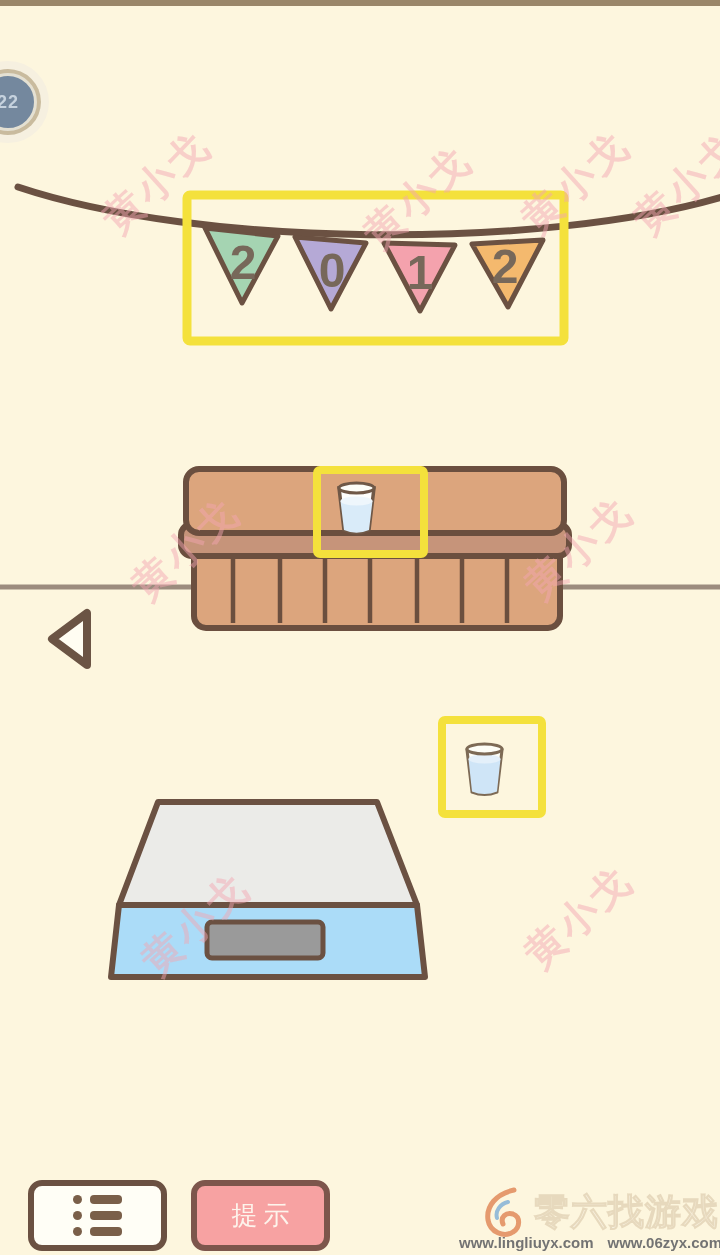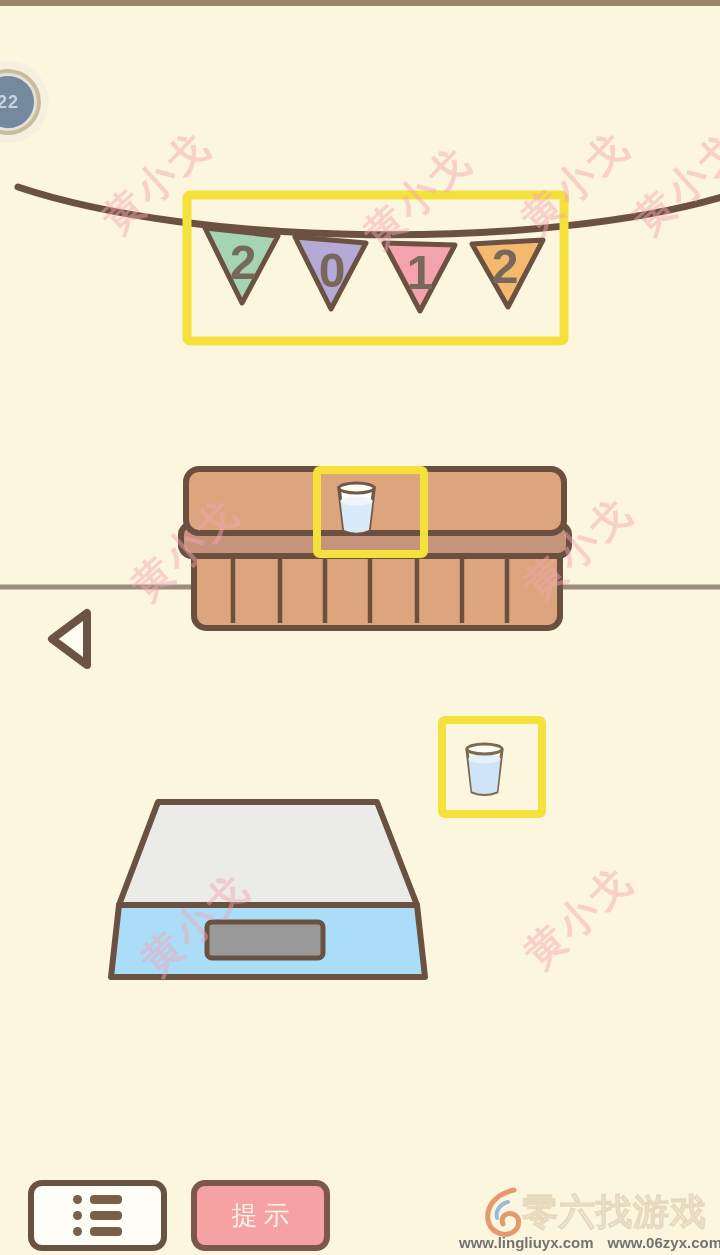--- a/index.html
+++ b/index.html
@@ -34,21 +34,21 @@
   .hint-btn { left:191px; background:#f7a2a2; border-color:#7d564c;
               color:#fdf4ec; font-size:26px; font-weight:normal; letter-spacing:6px; padding-left:6px; }
   .list-icon { display:flex; flex-direction:column; gap:7px; }
   .list-icon .row { display:flex; align-items:center; gap:8px; }
   .list-icon .dot { width:9px; height:9px; border-radius:50%; background:#7a5f49; }
   .list-icon .bar { width:32px; height:9px; border-radius:4px; background:#7a5f49; }
 
   
   .footer-wm { position:absolute; left:470px; top:1178px; width:250px; height:76px; z-index:6; }
   .footer-wm .logo { position:absolute; left:8px; top:6px; }
-  .footer-wm .site-name { position:absolute; left:52px; top:10px; font-size:36px; font-weight:bold;
+  .footer-wm .site-name { position:absolute; left:64px; top:10px; font-size:36px; font-weight:bold;
         color:#f9f2e1; -webkit-text-stroke:1px #e7d9bd; letter-spacing:1px; white-space:nowrap; }
   .footer-wm .urls { position:absolute; left:6px; top:56px; width:246px; display:flex; gap:14px;
         font-size:15px; font-weight:bold; color:#737373; white-space:nowrap;justify-content:flex-end; }
 </style>
 </head>
 <body>
 
 <div class="screen">
 
   <div class="topbar"></div>

